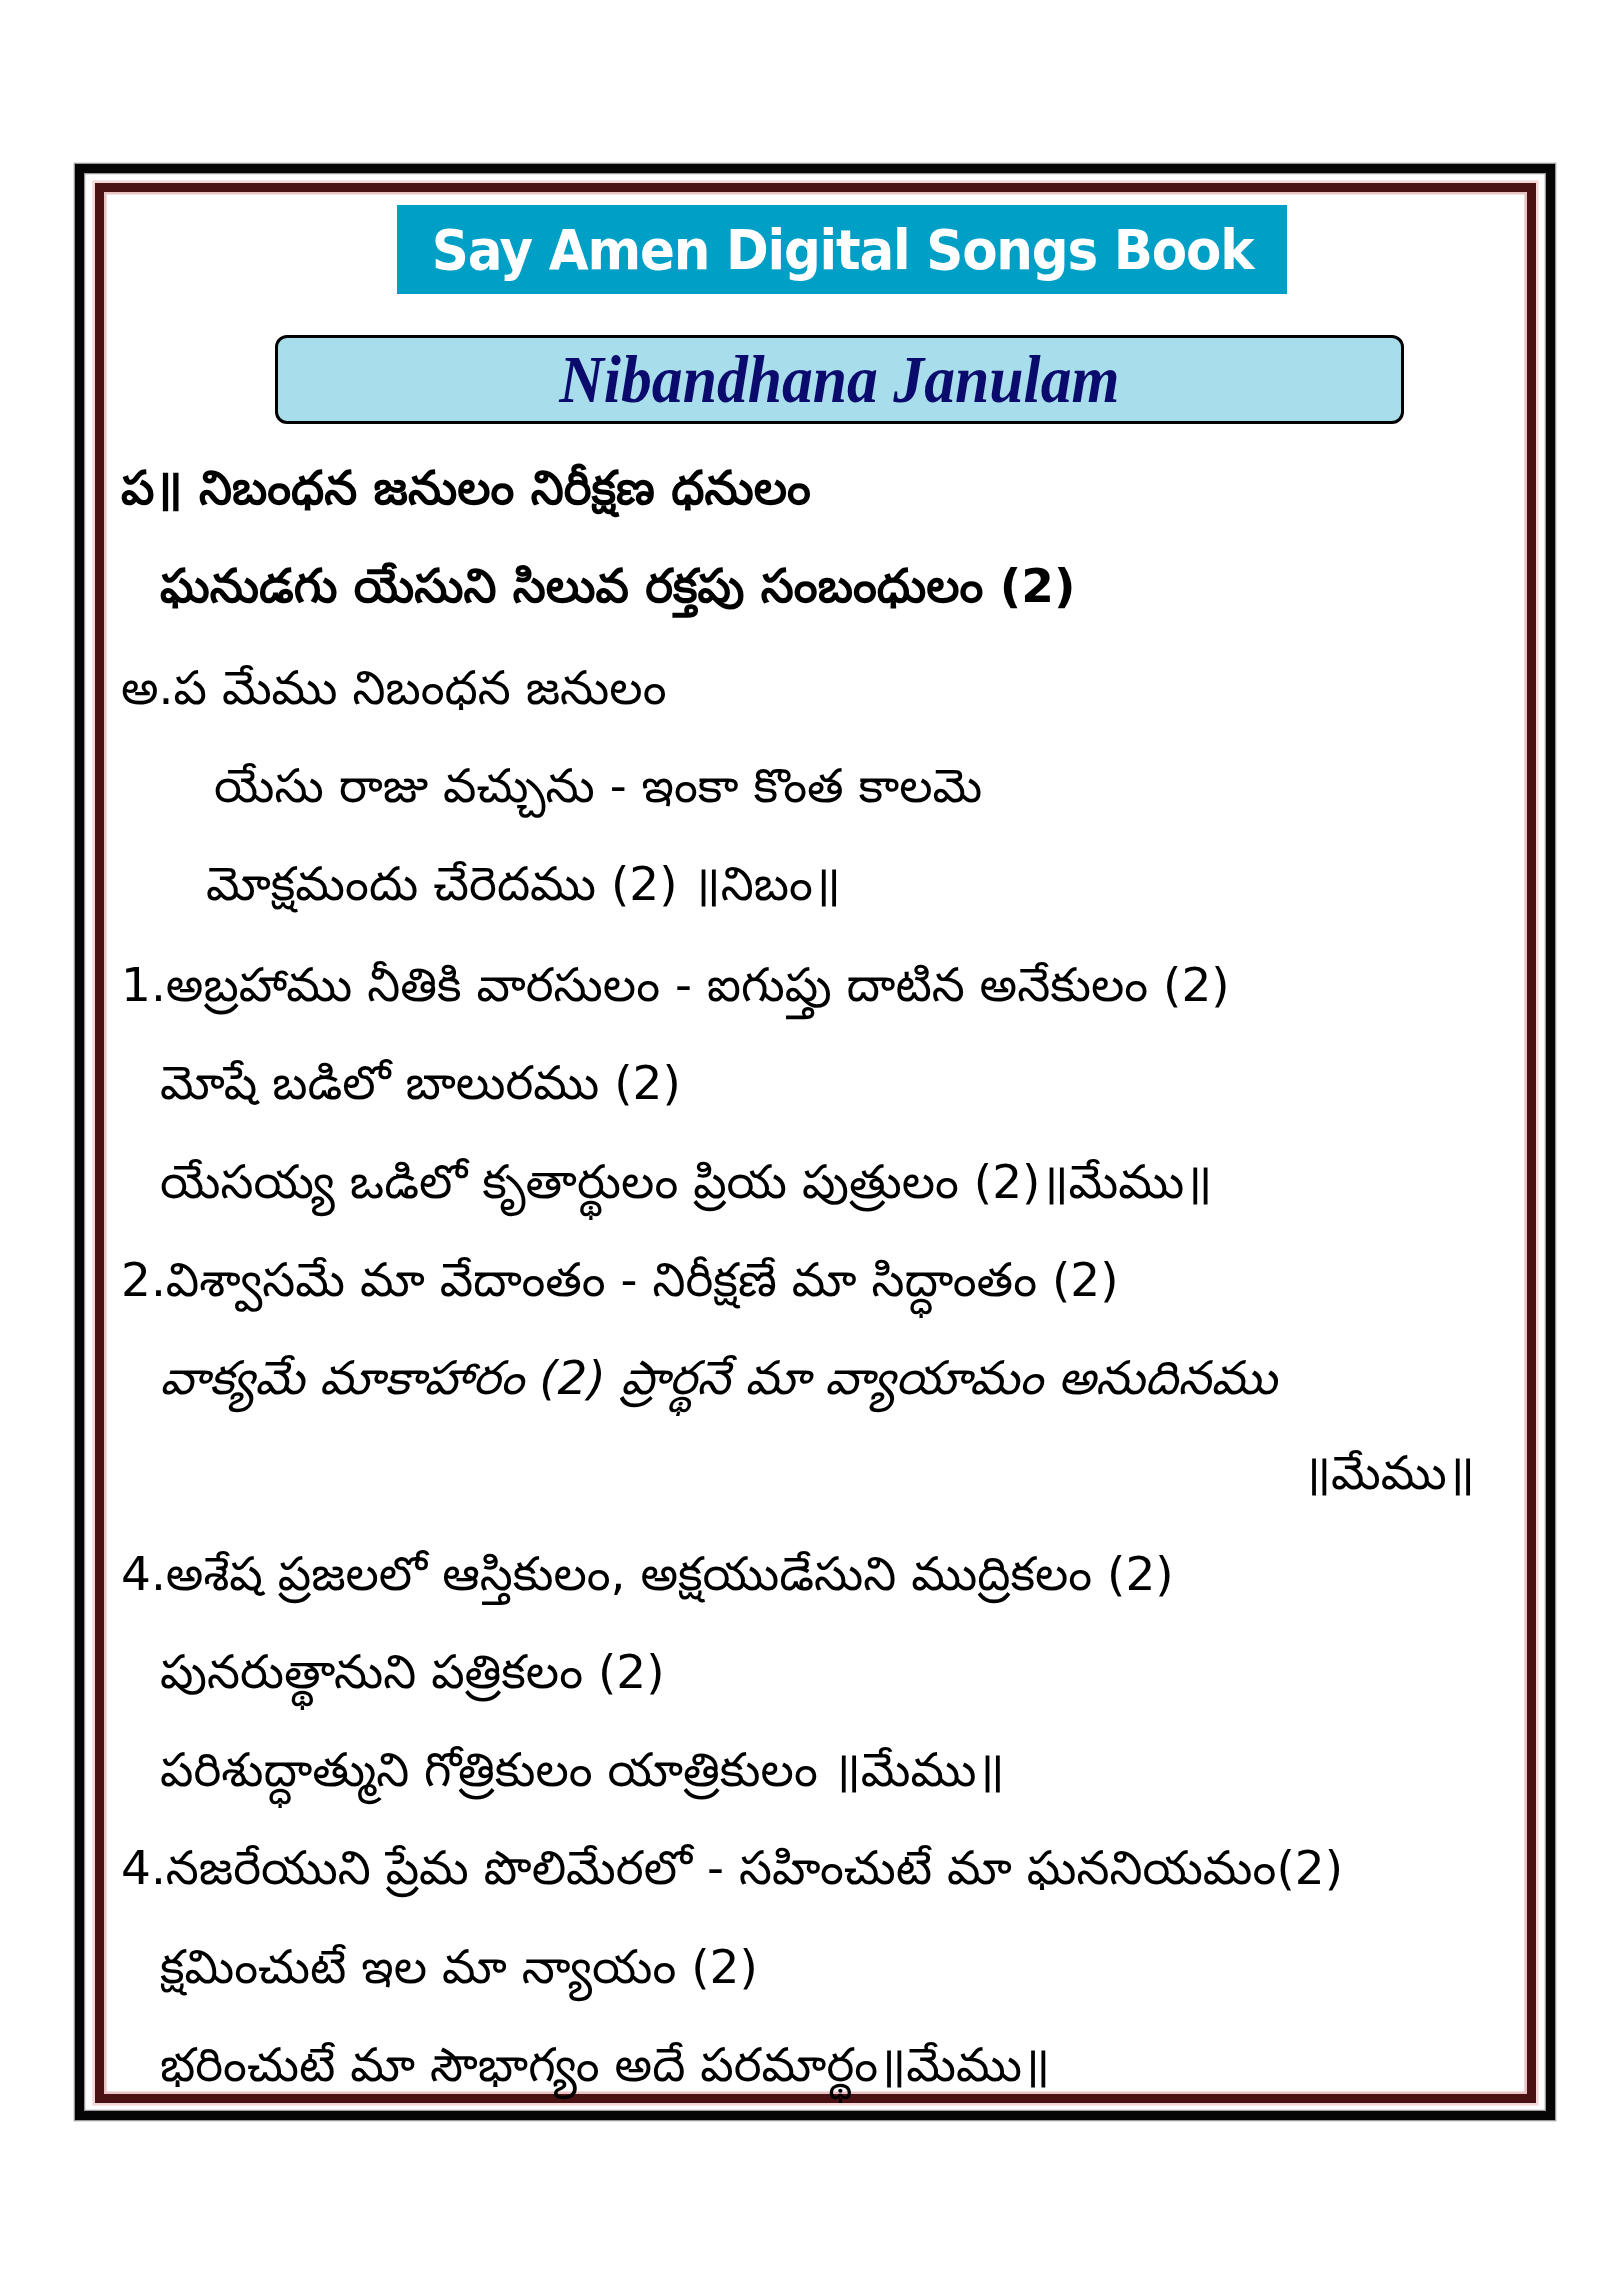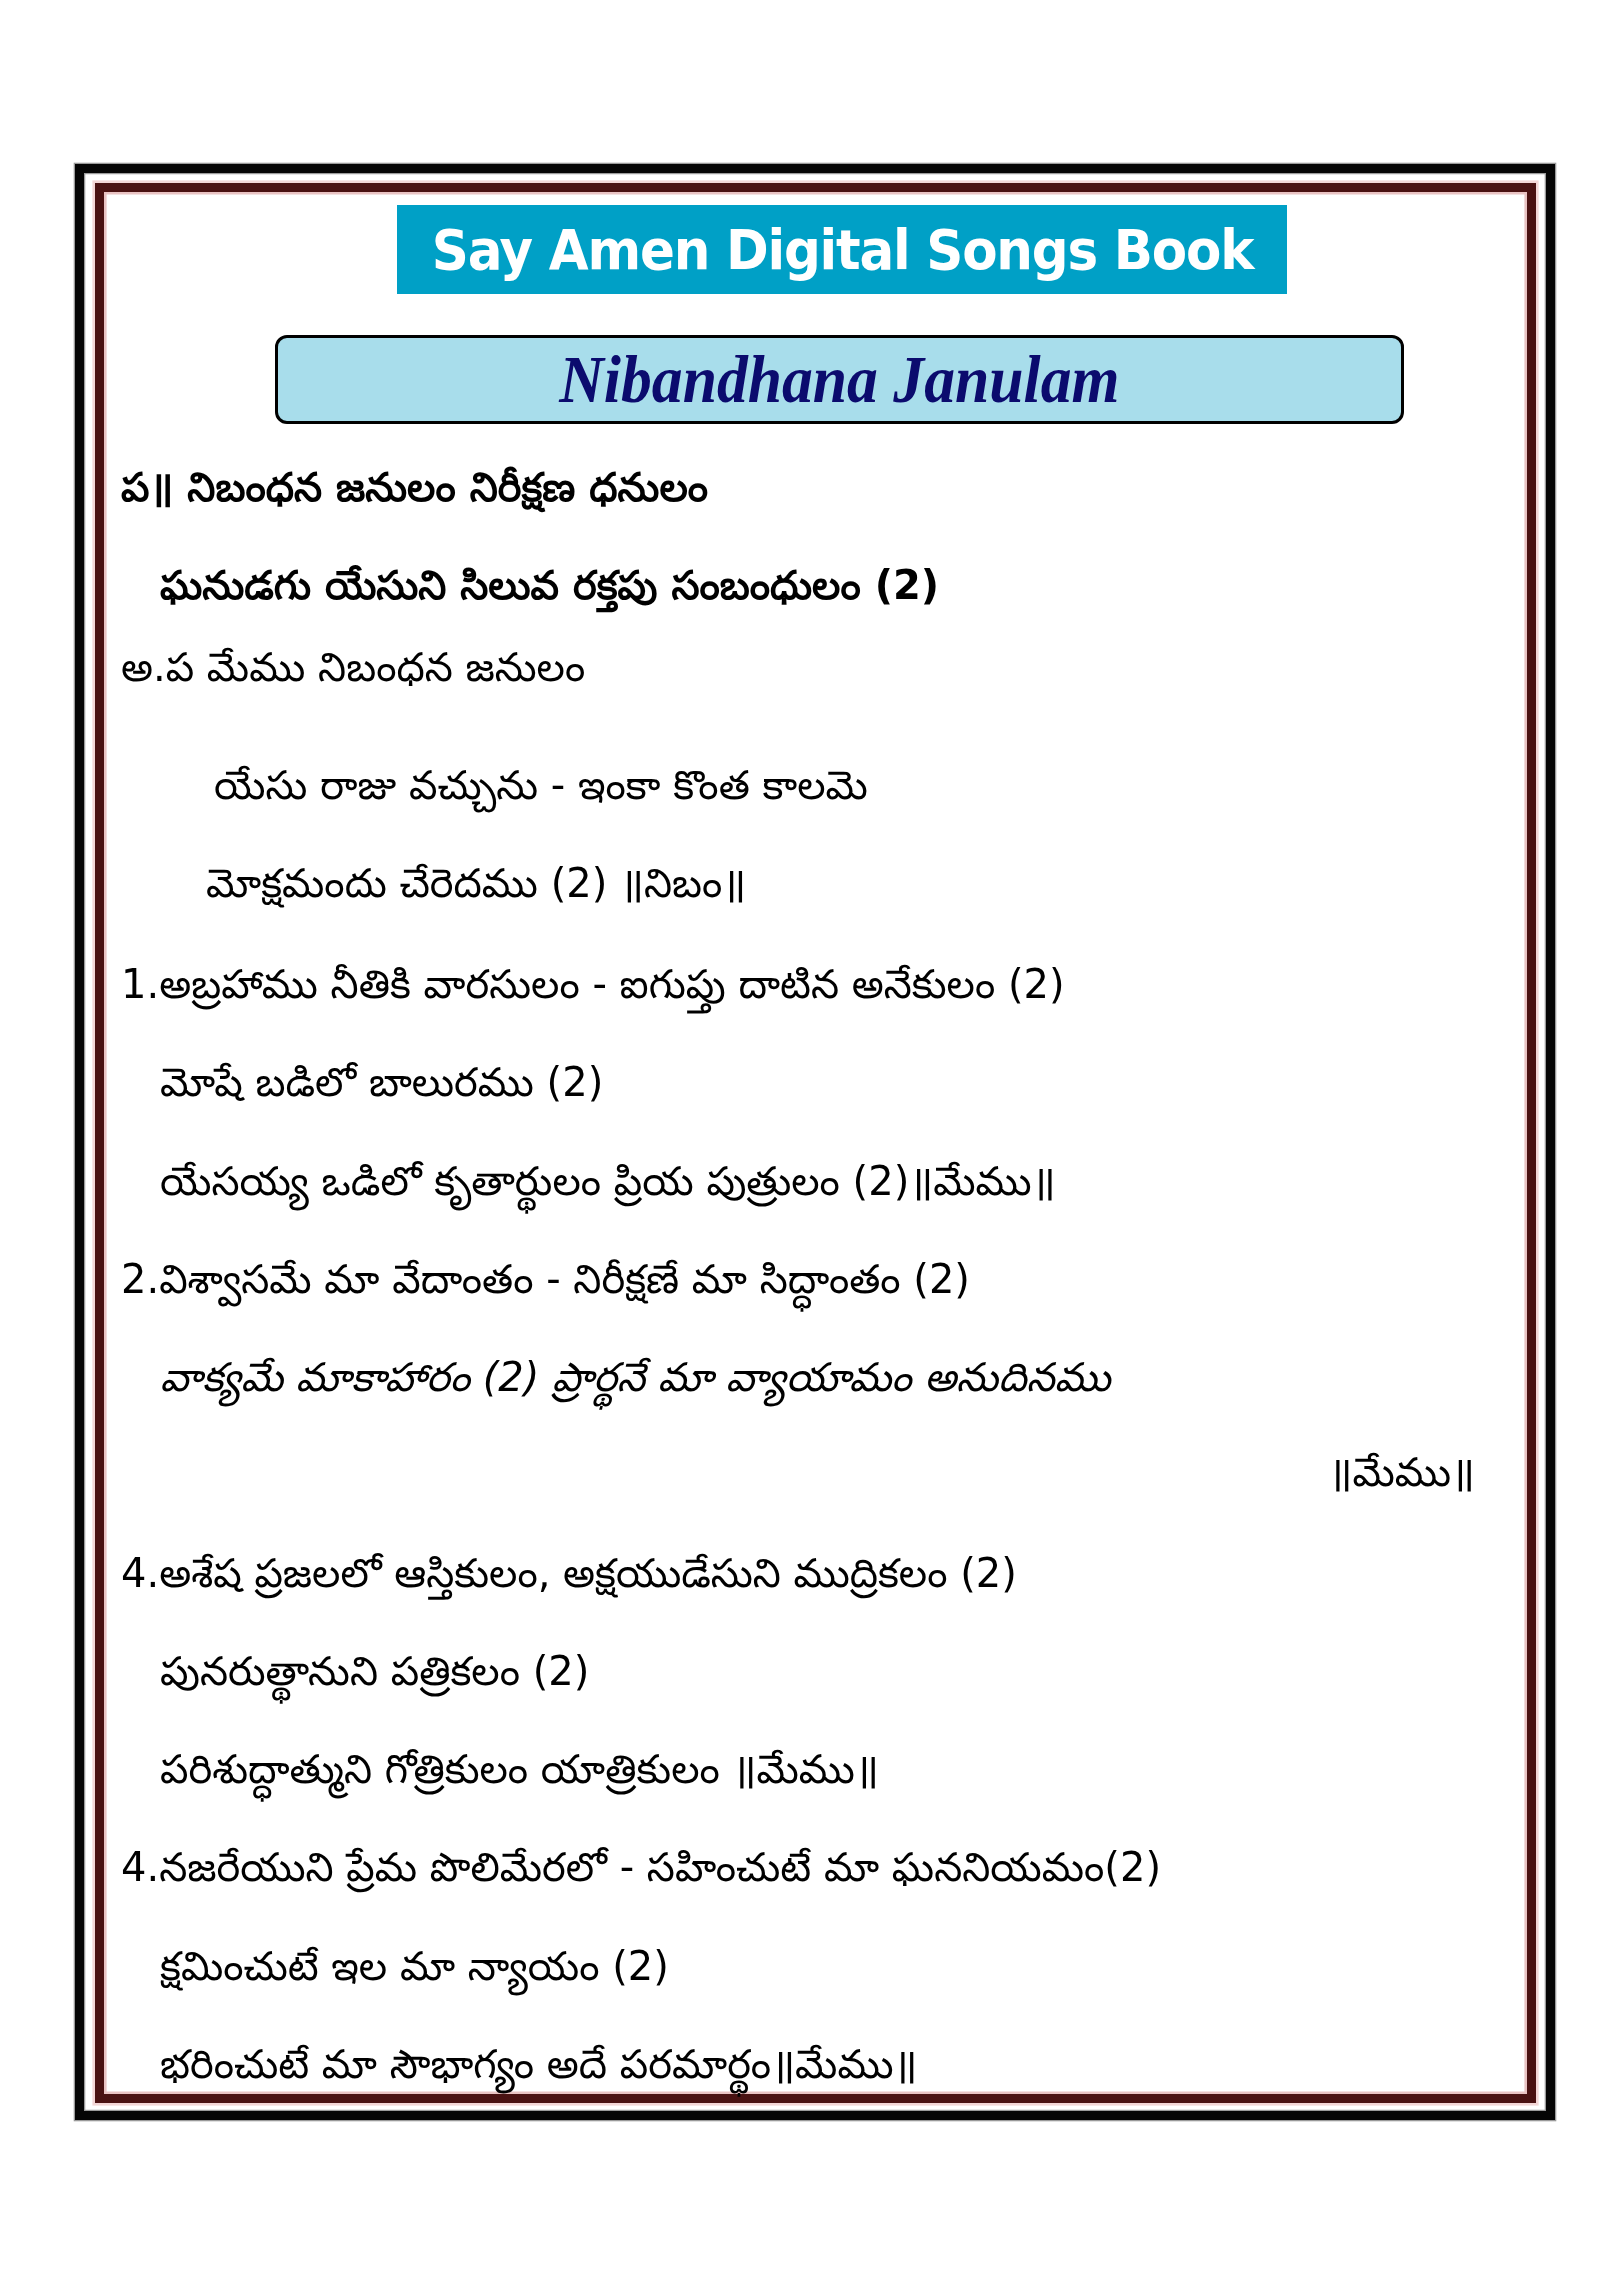--- a/index.html
+++ b/index.html
@@ -72,21 +72,21 @@
     font-weight: bold;
     font-size: 67px;
     white-space: nowrap;
     transform: scaleX(0.92);
   }
   .line {
     position: absolute;
     height: 79px;
     line-height: 79px;
     font-family: "DejaVu Sans", "Liberation Sans", sans-serif;
-    font-size: 40px;
+    font-size: 47px;
     color: #000000;
     white-space: nowrap;
   }
   .line.bold { font-weight: bold; }
   .line.right {
     right: 147px;
     text-align: right;
   }
   .line.x0 { left: 121px; }
   .line.x1 { left: 160px; }
@@ -102,21 +102,21 @@
   <span class="banner-text">Say Amen Digital Songs Book</span>
 </div>
 
 <div class="pill">
   <span class="pill-text">Nibandhana Janulam</span>
 </div>
 
 <div class="line bold x0" style="top:448px;">ప॥ నిబంధన జనులం నిరీక్షణ ధనులం</div>
 <div class="line bold x1" style="top:546px;">ఘనుడగు యేసుని సిలువ రక్తపు సంబంధులం (2)</div>
 
-<div class="line x0" style="top:628px;">అ.ప  మేము నిబంధన జనులం</div>
+<div class="line x0" style="top:648px;">అ.ప  మేము నిబంధన జనులం</div>
 <div class="line x2" style="top:746px;margin-left:8px;">యేసు రాజు వచ్చును - ఇంకా కొంత కాలమె</div>
 <div class="line x2" style="top:844px;">మోక్షమందు చేరెదము (2) ॥నిబం॥</div>
 
 <div class="line x0" style="top:945px;">1.అబ్రహాము నీతికి వారసులం - ఐగుప్తు దాటిన అనేకులం (2)</div>
 <div class="line x1" style="top:1043px;">మోషే బడిలో బాలురము (2)</div>
 <div class="line x1" style="top:1142px;">యేసయ్య ఒడిలో కృతార్థులం  ప్రియ పుత్రులం (2)॥మేము॥</div>
 
 <div class="line x0" style="top:1240px;">2.విశ్వాసమే మా వేదాంతం - నిరీక్షణే మా సిద్ధాంతం (2)</div>
 <div class="line x1" style="top:1338px;font-style:italic;">వాక్యమే మాకాహారం (2) ప్రార్థనే మా వ్యాయామం అనుదినము</div>
 <div class="line right" style="top:1433px;">॥మేము॥</div>

